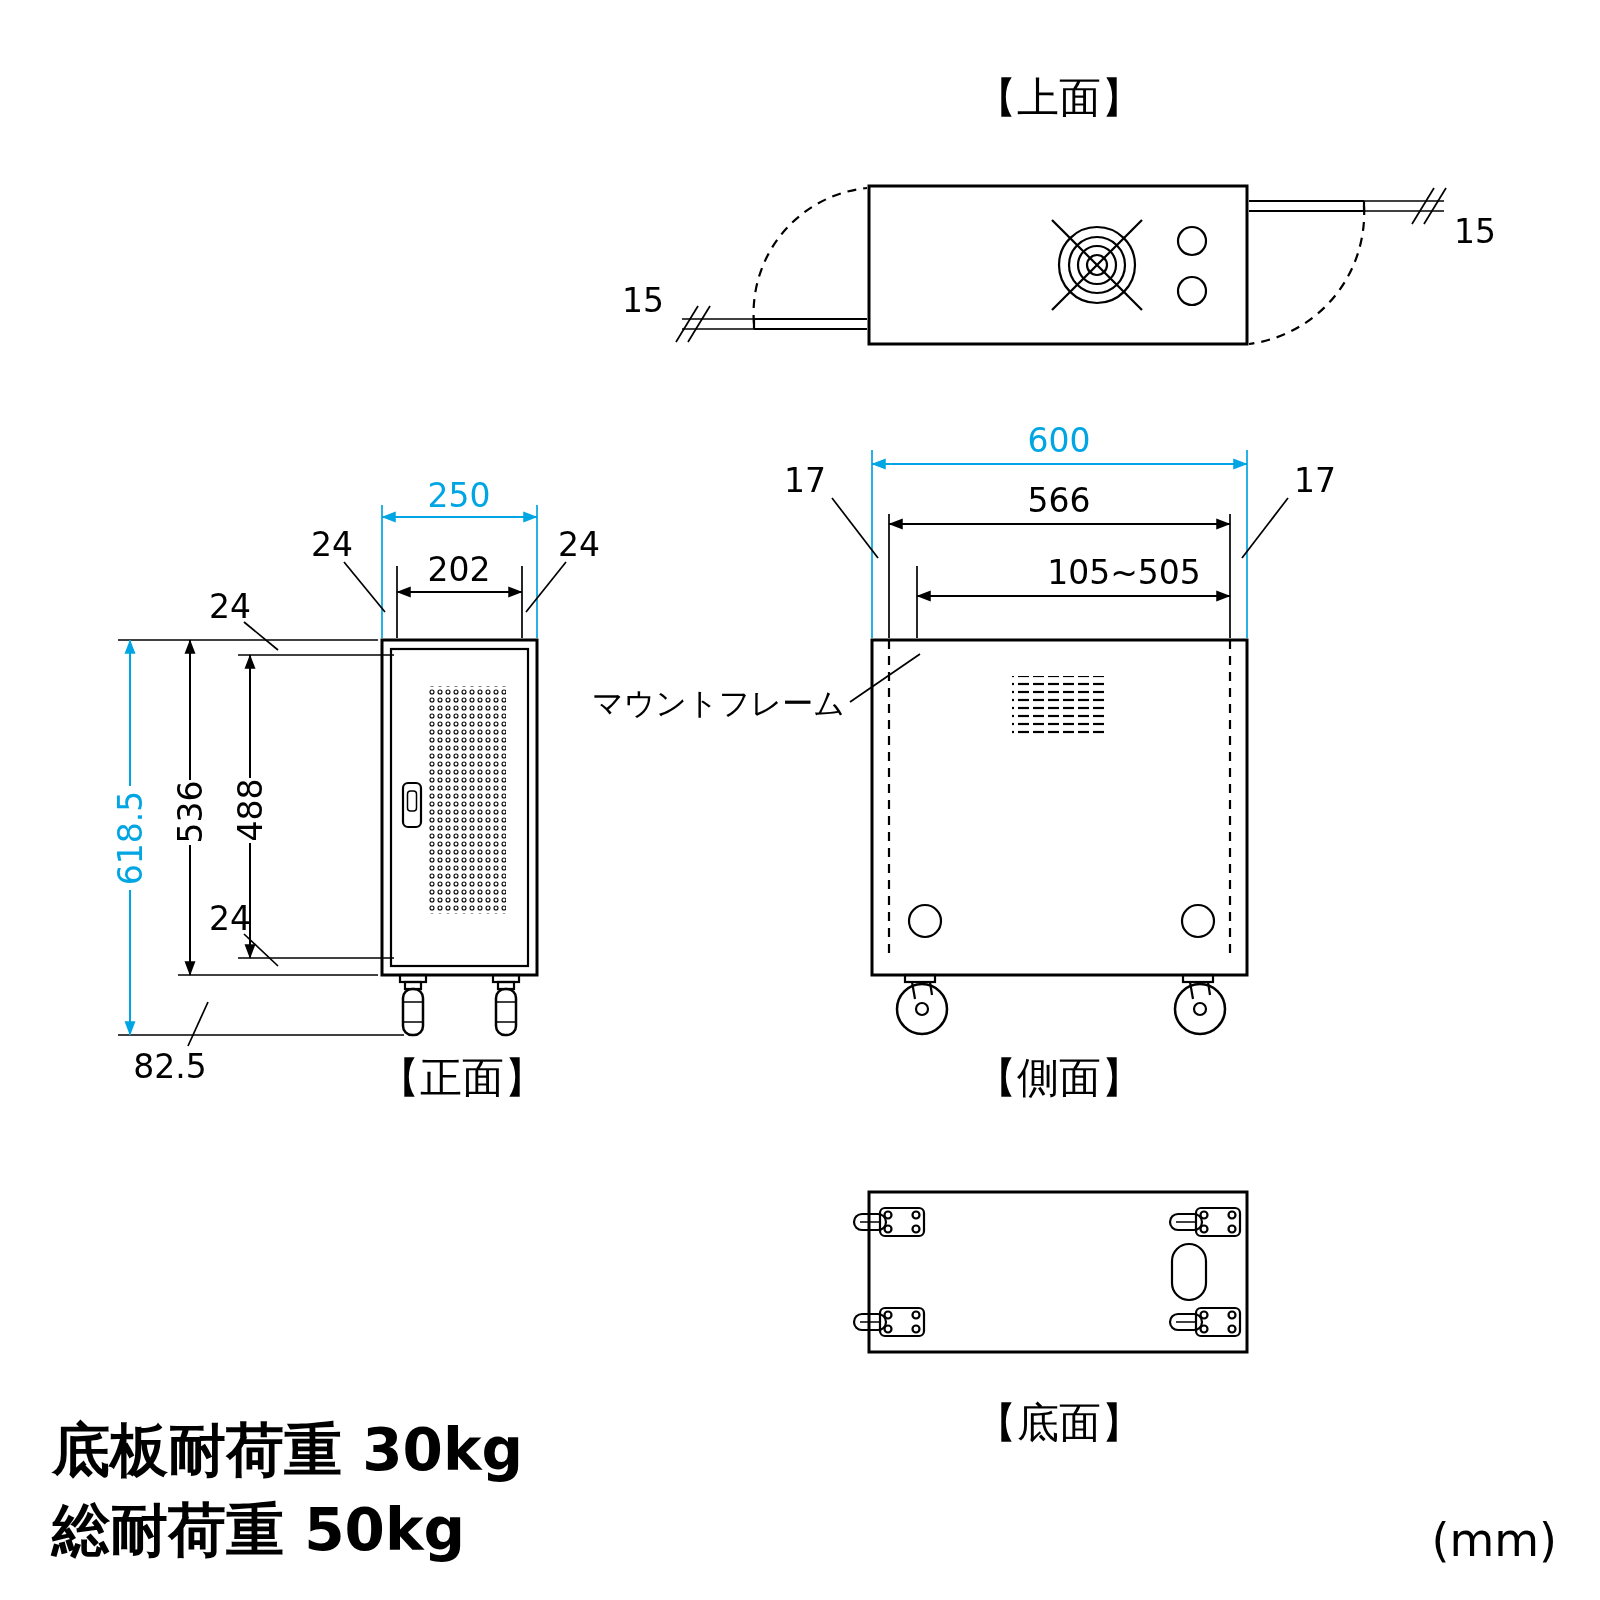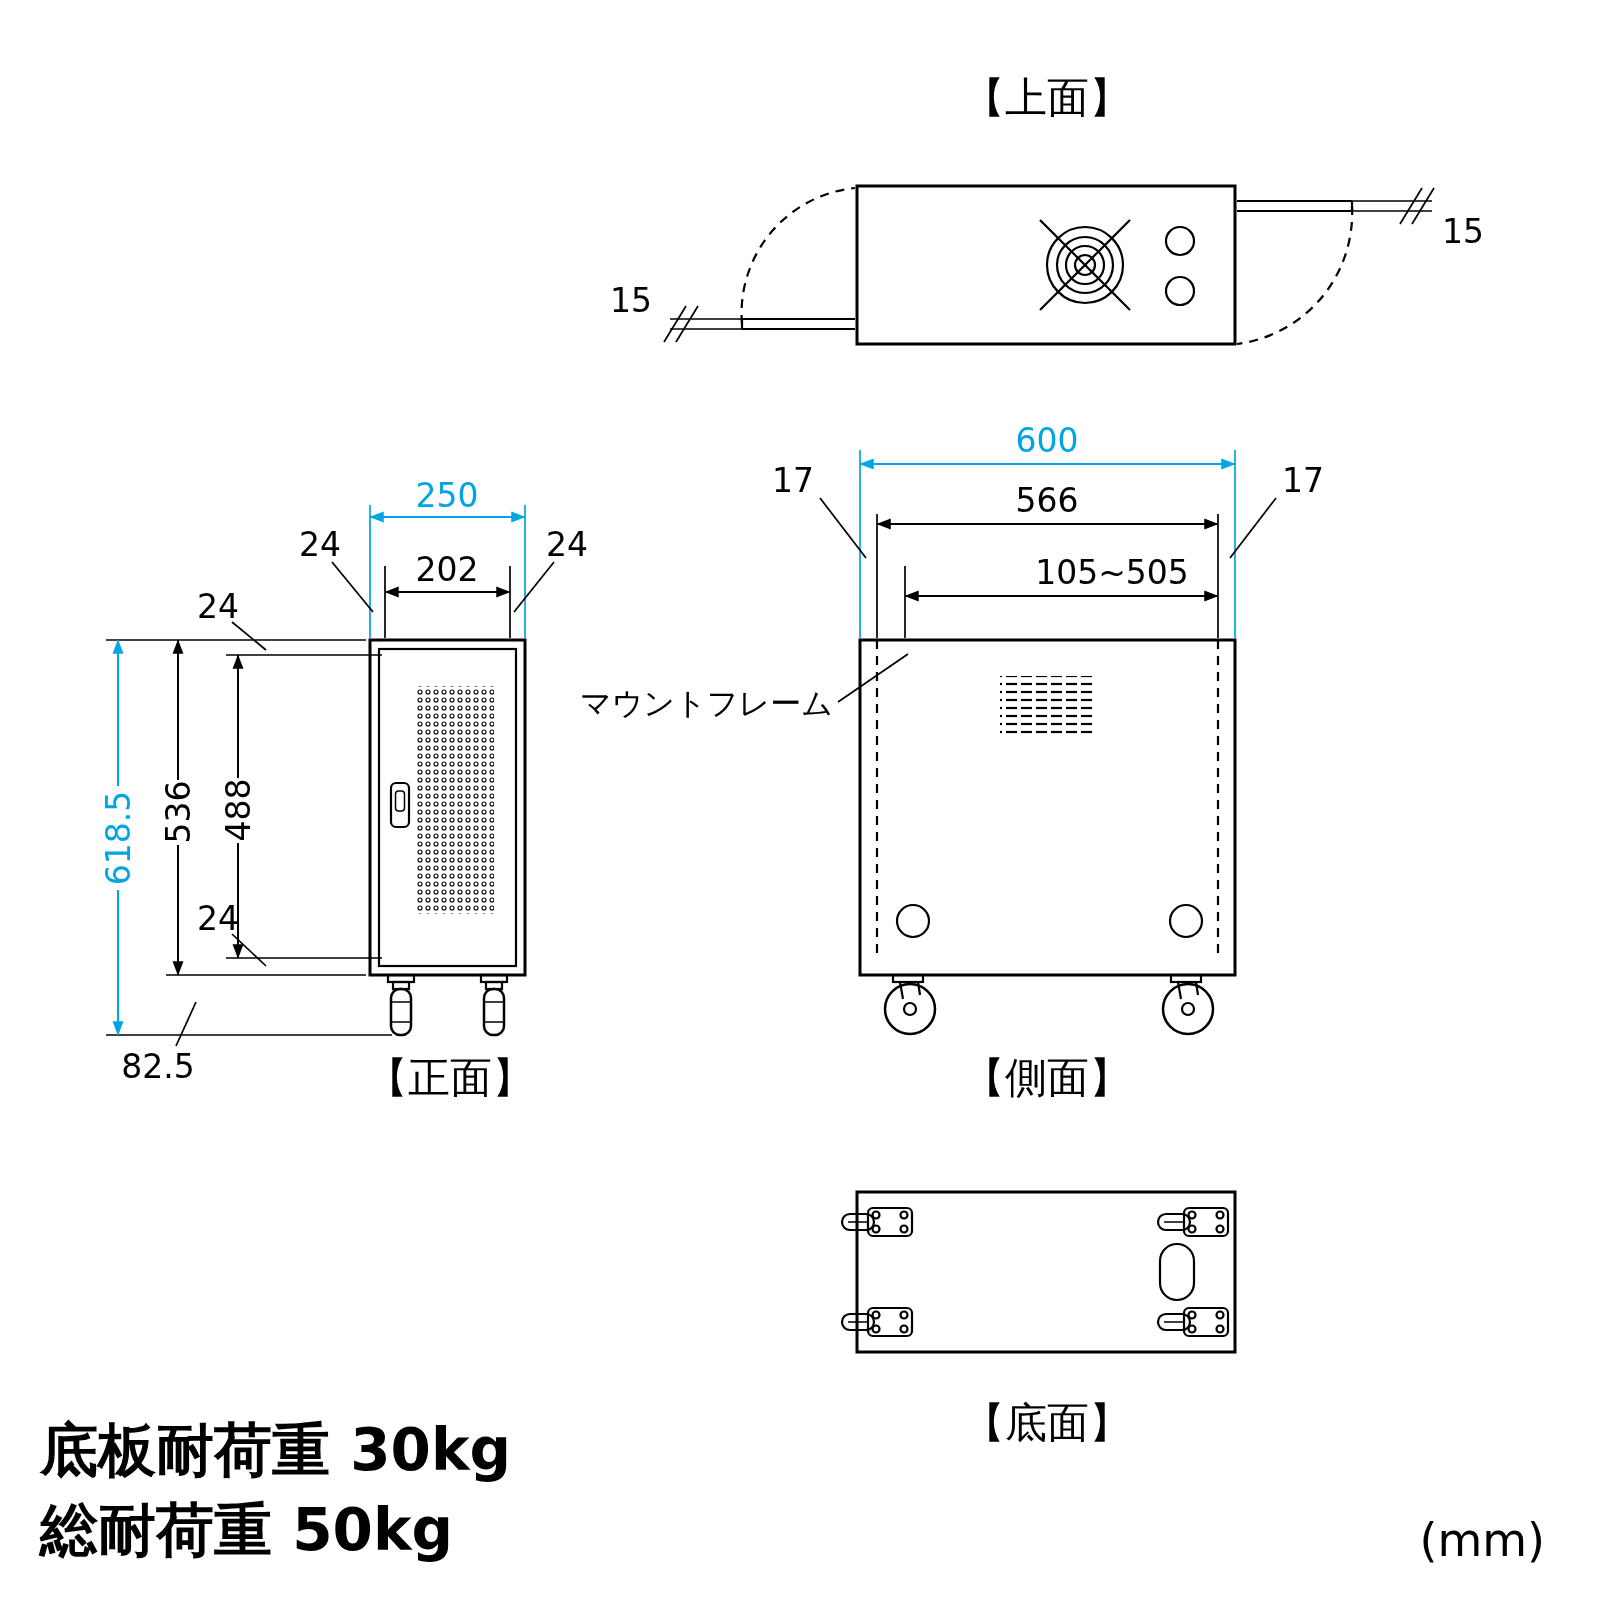--- a/index.html
+++ b/index.html
@@ -1,18 +1,18 @@
 <!DOCTYPE html>
 <html style="--accent: #00A5E3;"><head>
 <meta charset="utf-8">
 <style>
   :root{ --accent:#00A5E3; --line:#000000; }
   *{ box-sizing:border-box; }
   body{ margin:0; background:#ffffff; }
-  .canvas{ width:1600px; height:1600px; background:#fff; }
+  .canvas{ width:1600px; height:1600px; background:#fff;padding-left:12px; }
   text{ font-family:"DejaVu Sans","Liberation Sans",sans-serif; fill:#000; }
   .dim{ font-size:33px; }
   .tacc{ fill:var(--accent); }
   .title{ font-size:42px; }
   .lbl{ font-size:31px; }
   .note{ font-size:58px; font-weight:700; }
   .unit{ font-size:46px; }
   .s3{ fill:none; stroke:#000; stroke-width:3; }
   .s2{ fill:none; stroke:#000; stroke-width:2.2; }
   .ext{ stroke:#000; stroke-width:1.7; fill:none; }

